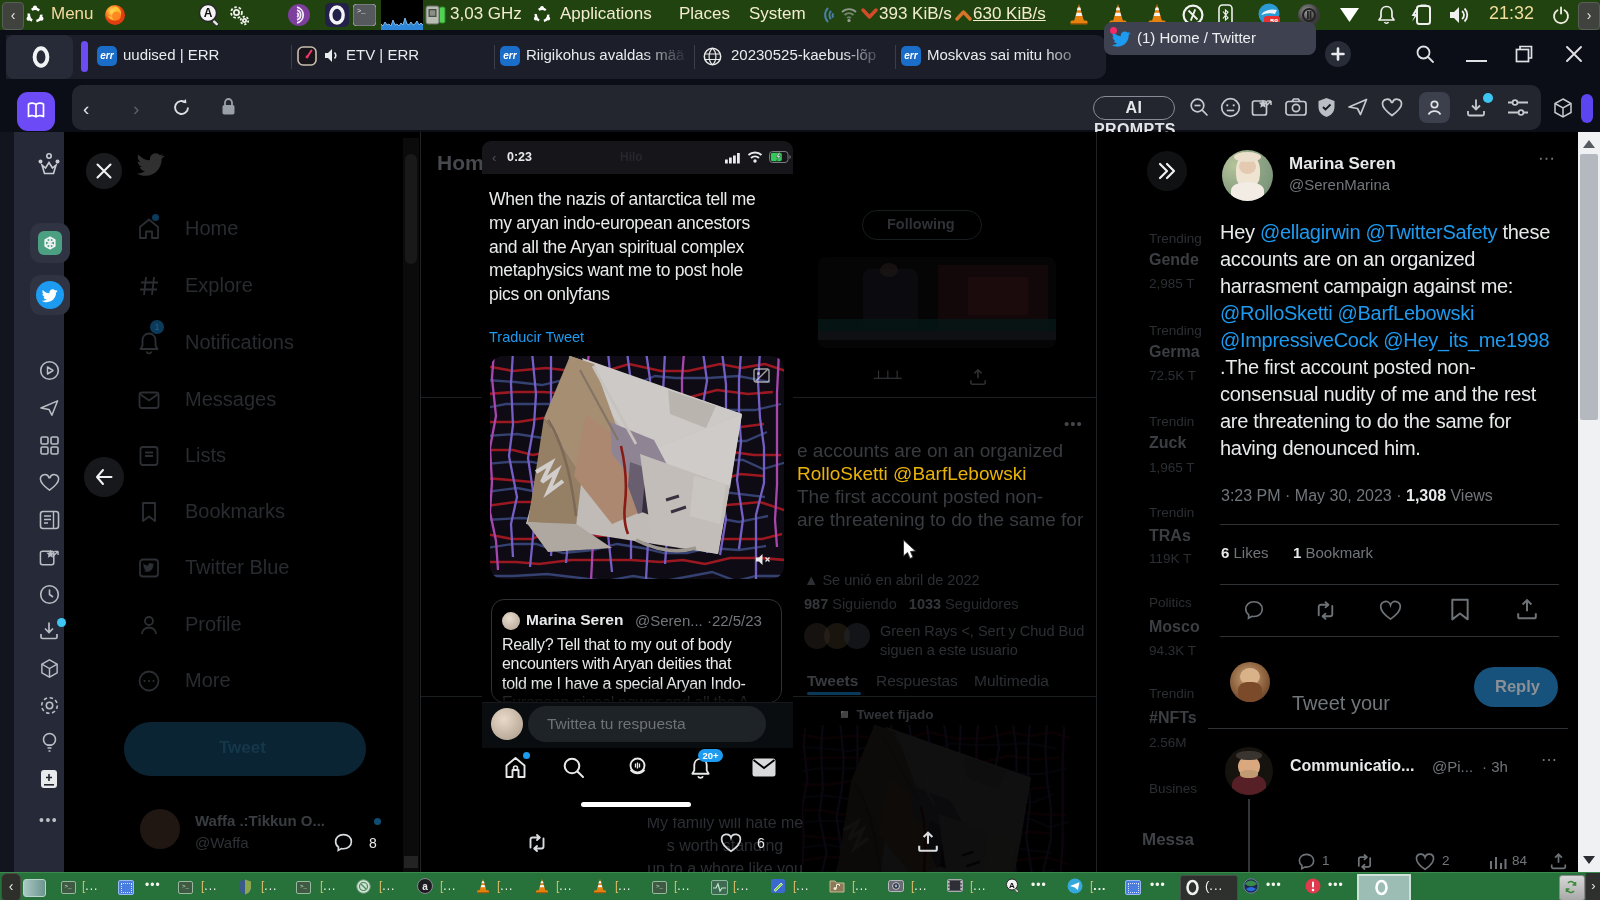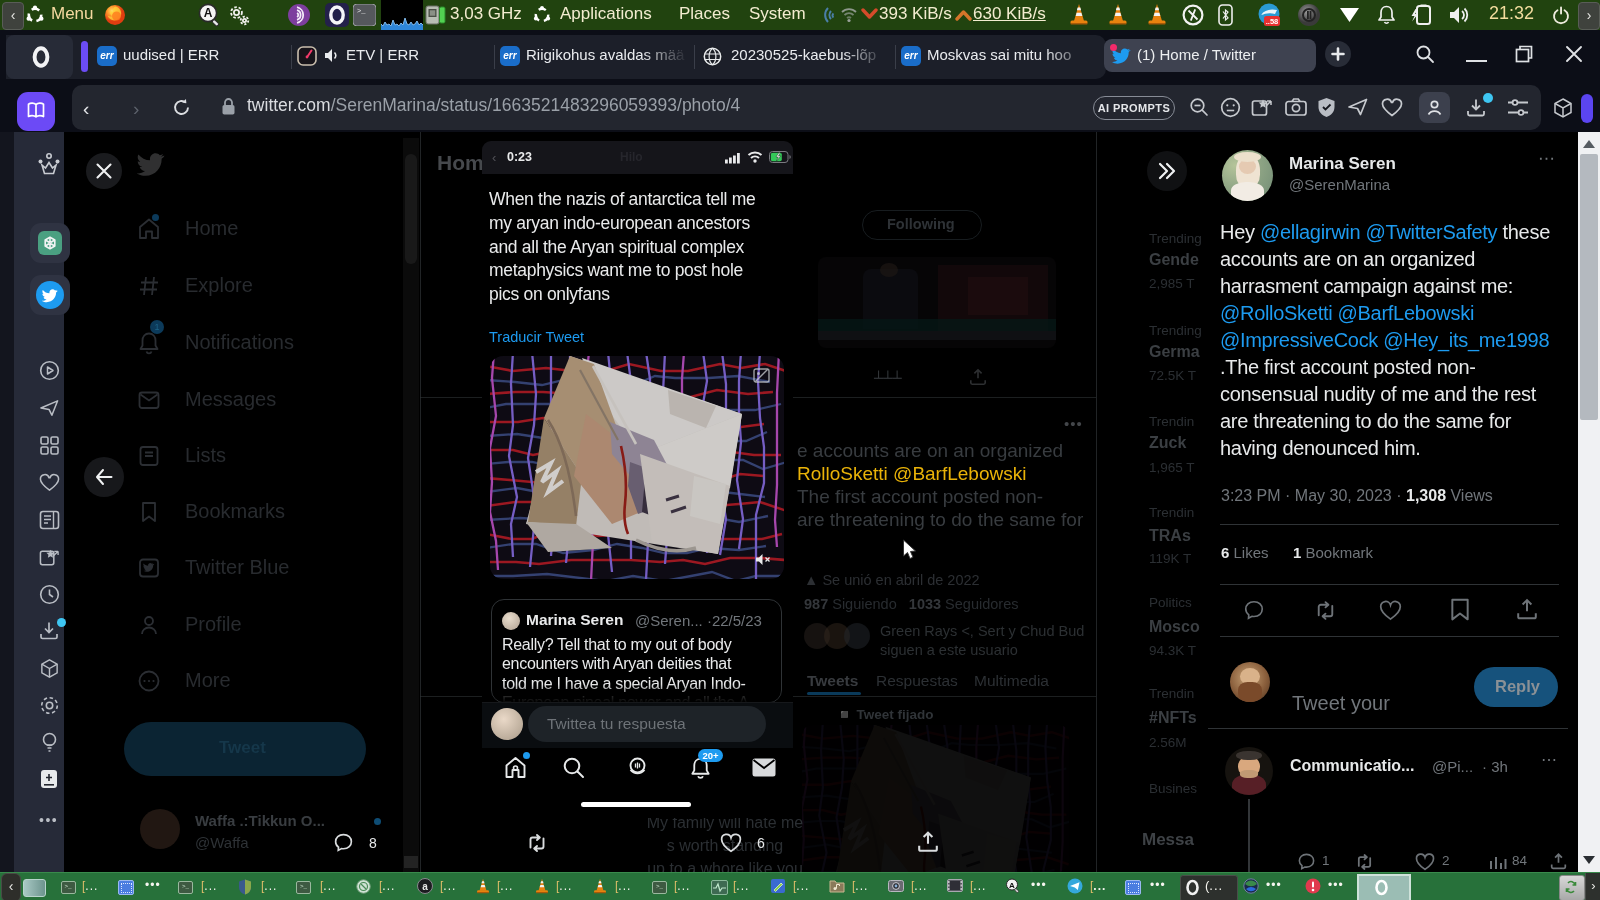--- a/index.html
+++ b/index.html
@@ -10,21 +10,21 @@
 .tptext{color:#f3ecd0;font-size:17px;top:4px;}
 .gold{color:#f2dc9e;}
 
 #tabbar{left:0;top:0;width:1600px;height:132px;}
 #tabbarbg{left:0;top:30px;width:1600px;height:52px;background:#0c0e17;}
 #tabstrip{left:6px;top:35px;width:1100px;height:44px;background:#1c1f29;border-radius:0 10px 10px 0;}
 #operabox{left:6px;top:35px;width:67px;height:44px;background:#272b37;border-radius:8px;}
 .tabtxt{color:#e9ebee;font-size:15px;top:46px;white-space:nowrap;overflow:hidden;}
 .fade{-webkit-mask-image:linear-gradient(90deg,#000 70%,transparent 98%);mask-image:linear-gradient(90deg,#000 70%,transparent 98%);}
 .tsep{top:45px;width:1px;height:24px;background:#3a3e49;}
-#activetab{left:1104px;top:39px;width:212px;height:33px;background:#3e4250;border-radius:8px;text-align:center;}
+#activetab{left:1104px;top:22px;width:212px;height:33px;background:#3e4250;border-radius:8px;text-align:center;}
 .errfav{width:20px;height:20px;background:#1a6dc9;border-radius:5px;color:#fff;font-size:10px;font-style:italic;font-weight:bold;text-align:center;line-height:19px;top:46px;}
 
 #addrbar{left:0;top:0;width:1600px;height:132px;}
 #addrbarbg{left:0;top:82px;width:1600px;height:50px;background:#0c0e17;}
 #addrfield{left:72px;top:85px;width:1469px;height:45px;background:#23262f;border-radius:10px;}
 #purplebtn{left:17px;top:92px;width:38px;height:39px;background:#6c4af6;border-radius:11px;}
 
 #content{left:0;top:132px;width:1600px;height:740px;background:#000;}
 #sidebar{left:0;top:0;width:64px;height:740px;background:#262a38;border-left:14px solid #13151e;box-sizing:border-box;}
 .sbox{left:16px;width:40px;height:40px;background:#2f3342;border-radius:11px;}
@@ -312,22 +312,21 @@
     <div class="abs" style="left:83px;top:98px;color:#e4e6e9;font-size:19px;">‹</div>
     <div class="abs" style="left:133px;top:98px;color:#5c616b;font-size:19px;">›</div>
     <svg class="abs" style="left:172px;top:98px;" width="19" height="19" viewBox="0 0 19 19">
         <path d="M16 9.5 a6.5 6.5 0 1 1 -2.2-4.9" fill="none" stroke="#dcdee2" stroke-width="1.9"></path>
         <path d="M14 1 L14.3 5.2 10.2 4.6z" fill="#dcdee2"></path>
       </svg>
     <svg class="abs" style="left:221px;top:97px;" width="15" height="19" viewBox="0 0 15 19">
         <rect x="1.5" y="8" width="12" height="9.5" rx="1.8" fill="#9aa0a8"></rect>
         <path d="M4 8 V5.5 a3.5 3.5 0 0 1 7 0 V8" fill="none" stroke="#9aa0a8" stroke-width="1.8"></path>
       </svg>
-    <div class="abs" style="left:247px;top:95px;font-size:17.5px;color:#dadce0;">twitter.com<span style="color:#9aa0a8;">/SerenMarina/status/1663521483296059393/photo/4</span></div>
-    <div class="abs" style="left:1093px;top:96px;width:80px;height:22px;border:1.5px solid #878c96;border-radius:12px;color:#e4e6e9;font-size:11px;font-weight:bold;text-align:center;line-height:22px;letter-spacing:.4px;">AI PROMPTS</div>
+    <div class="abs" style="left:1093px;top:96px;width:80px;height:22px;border:1.5px solid #878c96;border-radius:12px;color:#e4e6e9;font-size:16px;font-weight:bold;text-align:center;line-height:22px;letter-spacing:.4px;">AI PROMPTS</div>
     <svg class="abs" style="left:1189px;top:97px;" width="21" height="21" viewBox="0 0 21 21">
         <circle cx="8.5" cy="8.5" r="6.3" fill="none" stroke="#c6c9ce" stroke-width="1.7"></circle>
         <path d="M5.5 8.5 H11.5" stroke="#c6c9ce" stroke-width="1.7"></path>
         <path d="M13.2 13.2 L18 18" stroke="#c6c9ce" stroke-width="1.7" stroke-linecap="round"></path>
       </svg>
     <svg class="abs" style="left:1220px;top:97px;" width="21" height="21" viewBox="0 0 21 21">
         <circle cx="10.5" cy="10.5" r="8.8" fill="none" stroke="#c6c9ce" stroke-width="1.7"></circle>
         <circle cx="7.3" cy="8.3" r="1.1" fill="#c6c9ce"></circle>
         <circle cx="13.7" cy="8.3" r="1.1" fill="#c6c9ce"></circle>
         <path d="M6.8 13.5 H14.2" stroke="#c6c9ce" stroke-width="1.6"></path>

